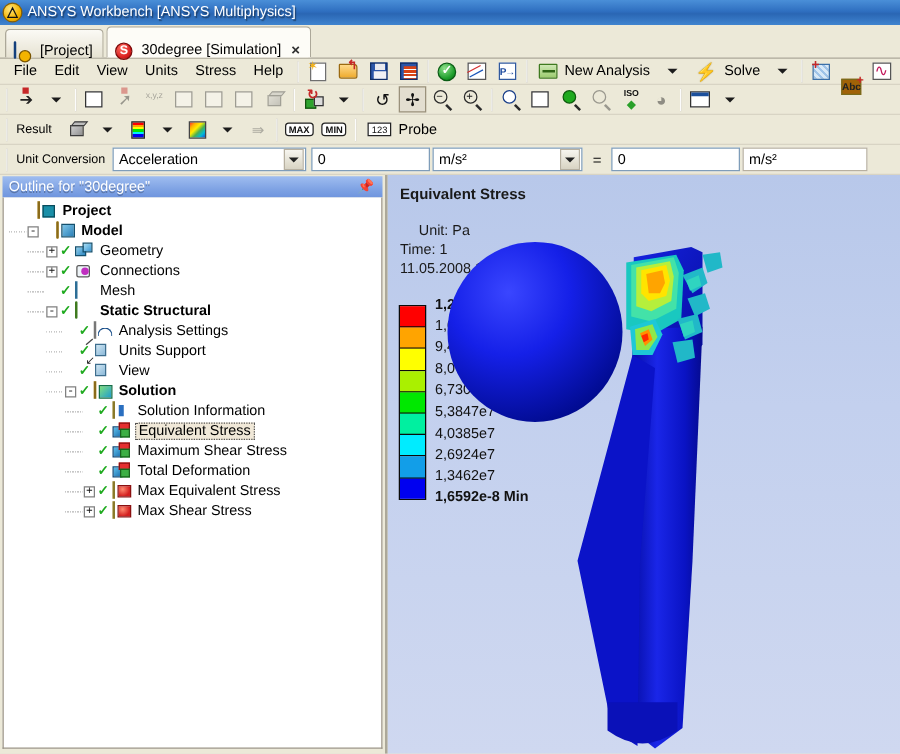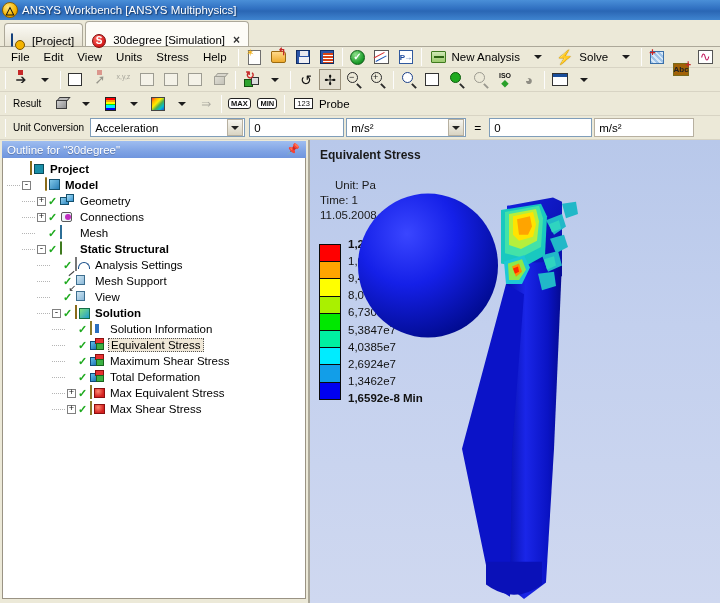--- a/index.html
+++ b/index.html
@@ -705,21 +705,21 @@
             <span class="nicon"><span class="ic-settings"></span></span>
             <span class="nlabel">Analysis Settings</span>
           </div>
           <div class="node">
             <span class="dots blank"></span>
             <span class="dots blank"></span>
             <span class="dots"></span>
             <span class="expander none"></span>
             <span class="chk">✓</span>
             <span class="nicon"><span class="ic-support"><span class="c"></span><span class="h"></span></span></span>
-            <span class="nlabel">Mesh Support</span>
+            <span class="nlabel">Units Support</span>
           </div>
           <div class="node">
             <span class="dots blank"></span>
             <span class="dots blank"></span>
             <span class="dots"></span>
             <span class="expander none"></span>
             <span class="chk">✓</span>
             <span class="nicon"><span class="ic-force"><span class="c"></span></span></span>
             <span class="nlabel">View</span>
           </div>

